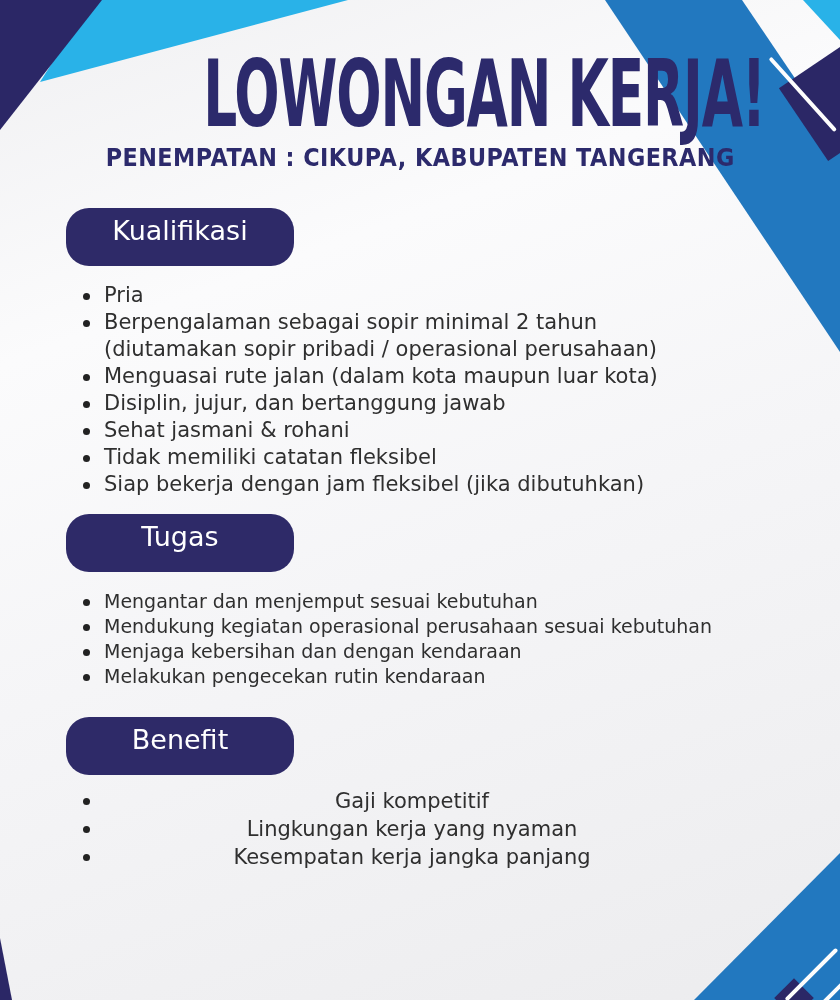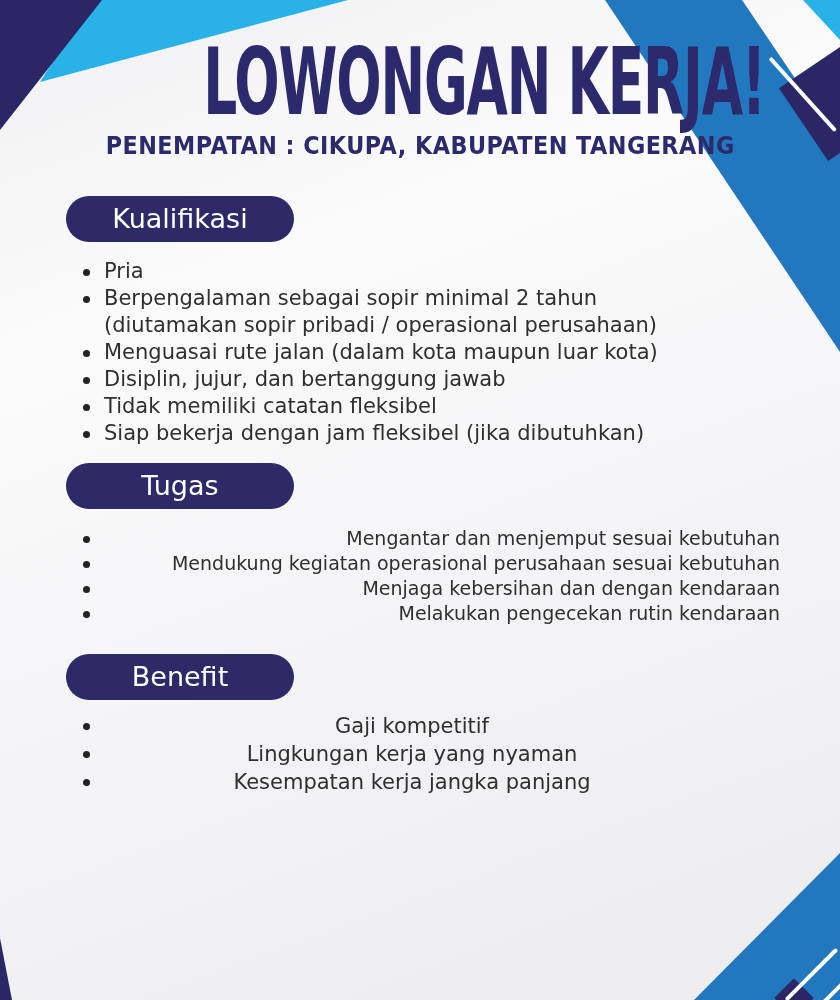--- a/index.html
+++ b/index.html
@@ -16,48 +16,48 @@
   .tr-cyan{background:#29b2e8;clip-path:polygon(803px 0,840px 0,840px 40px);}
   .tr-diamond{position:absolute;width:88px;height:88px;left:796px;top:56px;background:#2b2766;transform:rotate(56deg);}
   .tr-line{position:absolute;width:98px;height:4px;left:770px;top:56px;background:#fdfdfd;border-radius:2px;transform:rotate(48deg);transform-origin:left center;}
   .br-blue{background:#2278bf;clip-path:polygon(840px 853px,840px 1000px,694px 1000px);}
   .br-diamond{position:absolute;width:28px;height:28px;left:780px;top:984px;background:#2b2766;transform:rotate(45deg);}
   .br-line1{position:absolute;width:72px;height:4px;left:786px;top:998px;background:#fdfdfd;border-radius:2px;transform:rotate(-45deg);transform-origin:left center;}
   .br-line2{position:absolute;width:46px;height:4px;left:818px;top:1006px;background:#fdfdfd;border-radius:2px;transform:rotate(-45deg);transform-origin:left center;}
   .bl-navy{background:#2b2766;clip-path:polygon(0 938px,12px 1000px,0 1000px);}
   
   .content{position:relative;z-index:2;}
-  .header{text-align:center;padding-top:36px;}
+  .header{text-align:center;padding-top:48px;}
   .title{
     display:inline-block;font-size:92px;line-height:1.02;font-weight:bold;color:#2c2a6c;
     transform:scaleX(0.58);transform-origin:center;letter-spacing:-2px;white-space:nowrap;
   }
   .subtitle{margin-top:0;}
   .subtitle span{
     display:inline-block;font-size:50px;line-height:1.05;font-weight:bold;color:#2c2a6c;
     transform:scaleX(0.80);transform-origin:center;white-space:nowrap;
   }
   .placement{margin-top:2px;}
   .placement span{
     display:inline-block;font-size:24px;font-weight:bold;color:#2c2a6c;
     transform:scaleX(0.93);transform-origin:center;white-space:nowrap;letter-spacing:0.5px;
   }
   .pill{
-    width:228px;height:46px;margin-left:66px;border-radius:23px;background:#2e2a68;
+    width:228px;height:58px;margin-left:66px;border-radius:23px;background:#2e2a68;
     color:#fff;font-size:27px;line-height:45px;text-align:center;
   }
   .pill-kualifikasi{margin-top:36px;}
   .pill-tugas{margin-top:16px;}
   .pill-benefit{margin-top:28px;}
   ul{list-style:none;margin:0;padding:0;margin-left:80px;}
   li{position:relative;padding-left:24px;color:#2f2f2f;white-space:pre-line;}
   li::before{content:"";position:absolute;left:3px;top:0.55em;width:7px;height:7px;border-radius:50%;background:#222;}
   .list-kualifikasi{margin-top:16px;width:690px;}
   .list-kualifikasi li{font-size:21px;line-height:27px;}
-  .list-tugas{margin-top:17px;width:700px;text-align:right;}
+  .list-tugas{margin-top:17px;width:700px;}
   .list-tugas li{font-size:19px;line-height:25px;}
   .list-benefit{margin-top:12px;width:640px;text-align:center;}
   .list-benefit li{font-size:21px;line-height:28px;}
 </style>
 </head>
 <body>
 
 <div class="poster">
 
   <div class="shape tl-cyan"></div>
@@ -80,20 +80,21 @@
 
     <div class="pill pill-kualifikasi">
       <span>Kualifikasi</span>
     </div>
     <ul class="list-kualifikasi">
       <li>Pria</li>
       <li>Berpengalaman sebagai sopir minimal 2 tahun
 (diutamakan sopir pribadi / operasional perusahaan)</li>
       <li>Menguasai rute jalan (dalam kota maupun luar kota)</li>
       <li>Disiplin, jujur, dan bertanggung jawab</li>
+      <li>Sehat jasmani &amp; rohani</li>
       <li>Tidak memiliki catatan fleksibel</li>
       <li>Siap bekerja dengan jam fleksibel (jika dibutuhkan)</li>
     </ul>
 
     <div class="pill pill-tugas">
       <span>Tugas</span>
     </div>
     <ul class="list-tugas">
       <li>Mengantar dan menjemput sesuai kebutuhan</li>
       <li>Mendukung kegiatan operasional perusahaan sesuai kebutuhan</li>

